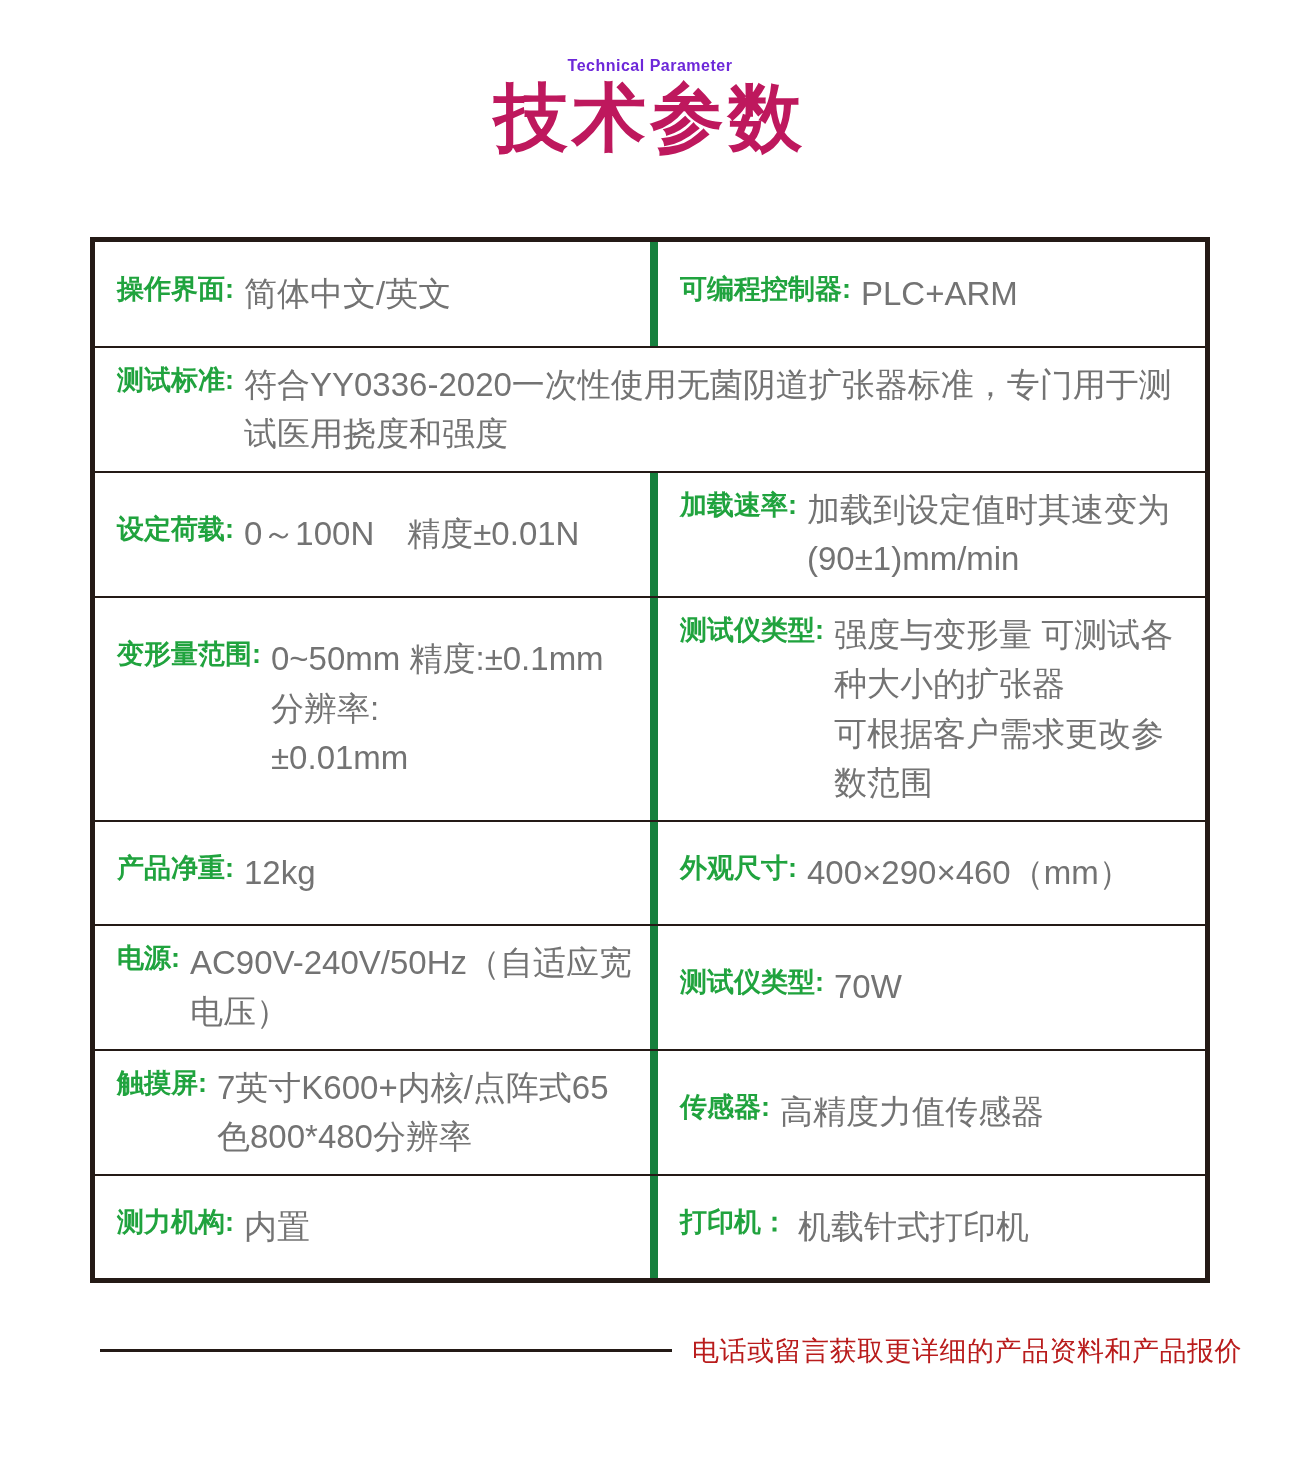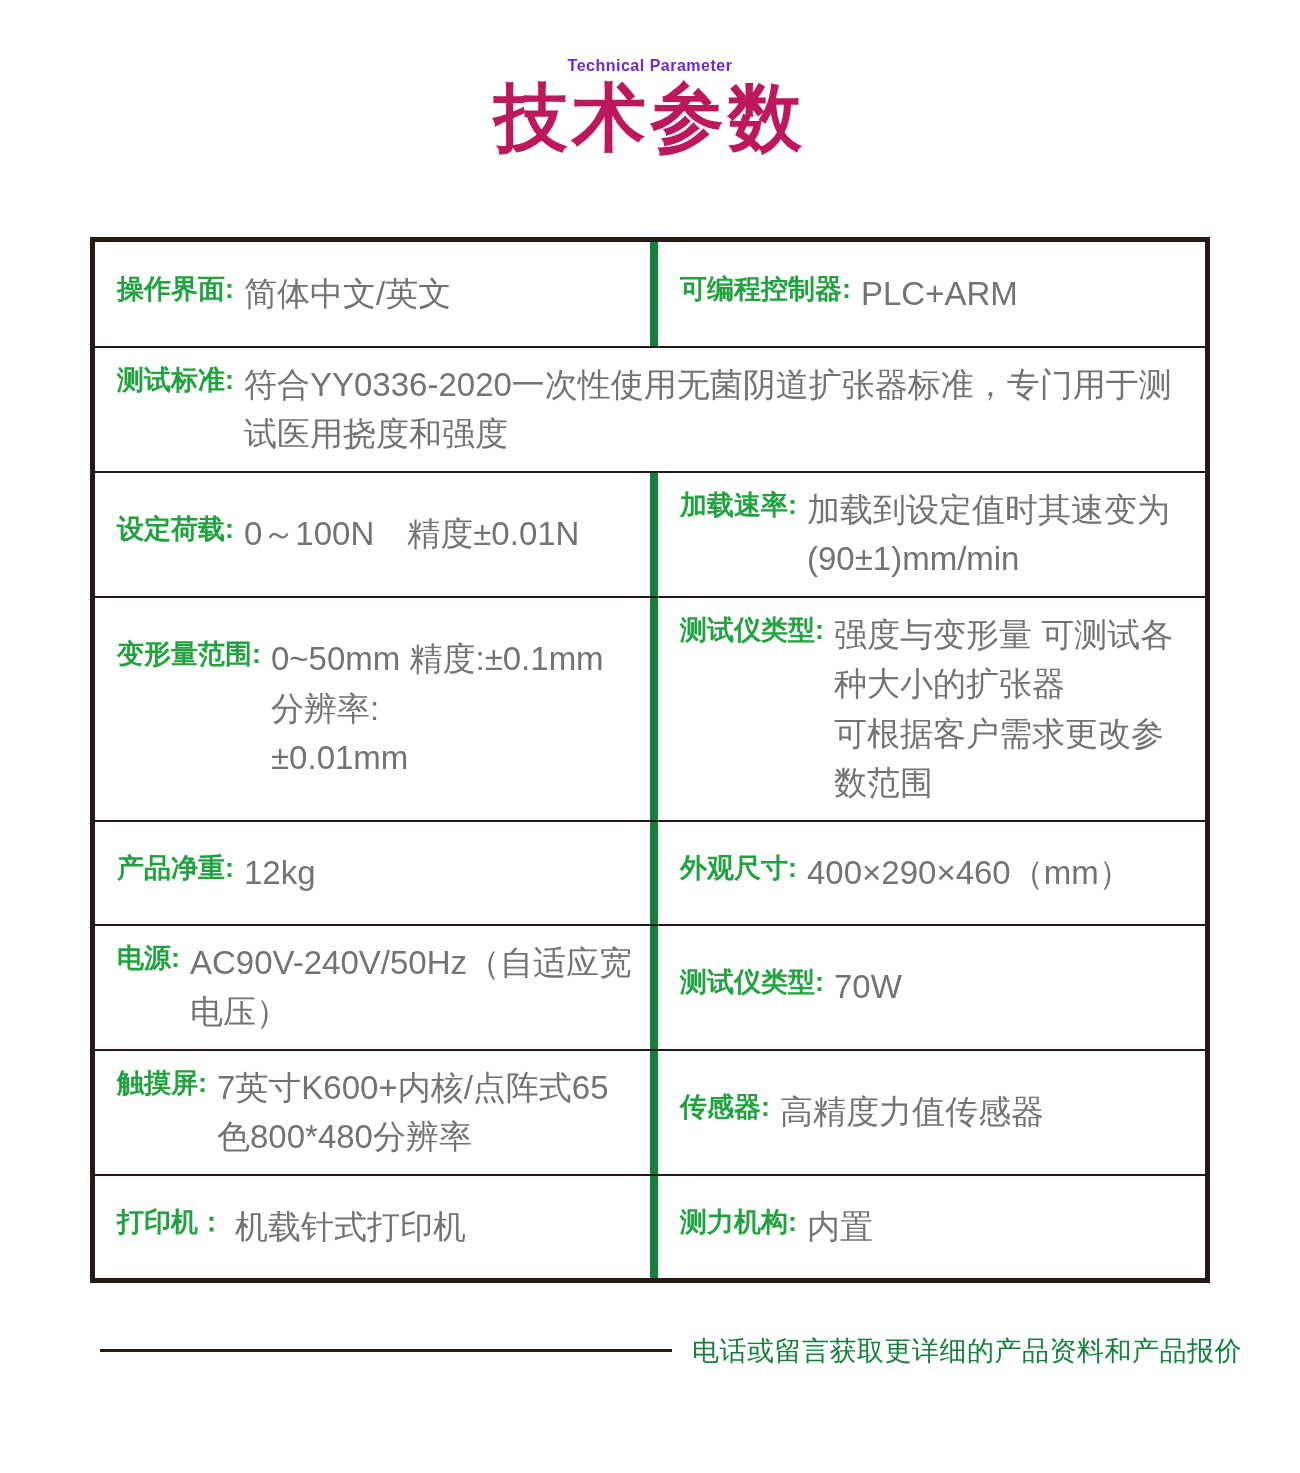--- a/index.html
+++ b/index.html
@@ -68,21 +68,21 @@
     margin:50px 0 0 100px;
   }
   .footer-line {
     width:572px; height:3px;
     background:#241a16;
     margin-right:20px;
     flex:0 0 auto;
   }
   .footer-note {
     font-size:27px;
-    color:#15803d;
+    color:#b91c1c;
     letter-spacing:0.5px;
   }
 </style>
 </head>
 <body>
 
 <div class="header">
   <div class="eyebrow">Technical Parameter</div>
   <div class="title">技术参数</div>
 </div>
@@ -186,28 +186,28 @@
       <div class="pair">
         <span class="label">传感器:</span>
         <span class="value">高精度力值传感器</span>
       </div>
     </div>
   </div>
 
   <div class="t-row">
     <div class="cell">
       <div class="pair">
+        <span class="label">测力机构:</span>
+        <span class="value">内置</span>
+      </div>
+    </div>
+    <div class="cell">
+      <div class="pair">
         <span class="label">打印机：</span>
         <span class="value">机载针式打印机</span>
-      </div>
-    </div>
-    <div class="cell">
-      <div class="pair">
-        <span class="label">测力机构:</span>
-        <span class="value">内置</span>
       </div>
     </div>
   </div>
 
 </div>
 
 <div class="footer">
   <div class="footer-line"></div>
   <div class="footer-note">电话或留言获取更详细的产品资料和产品报价</div>
 </div>

